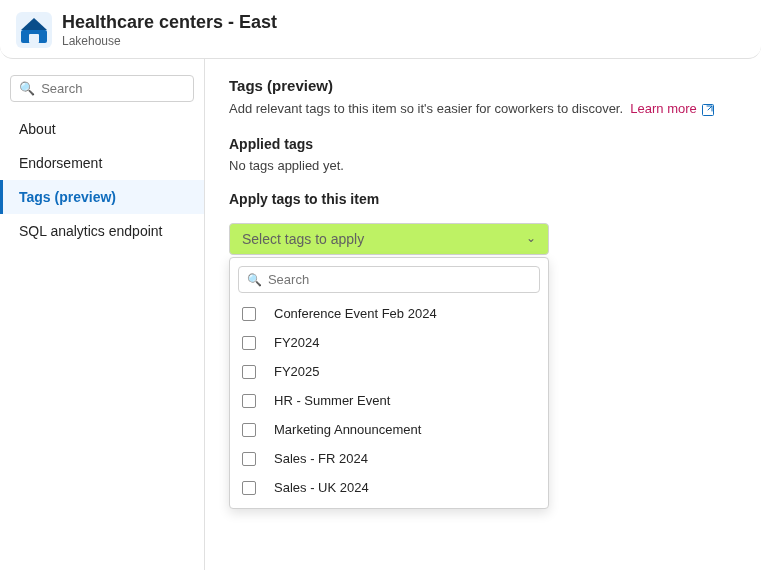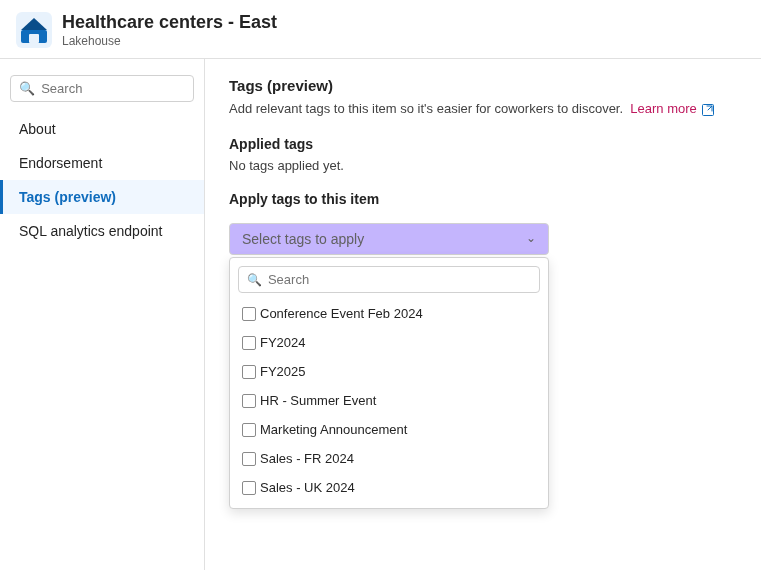--- a/index.html
+++ b/index.html
@@ -10,20 +10,21 @@
       background: #fff;
       width: 761px;
       min-height: 573px;
     }
 
     .header {
       display: flex;
       align-items: center;
       padding: 12px 16px 10px 16px;
       border-bottom: 1px solid #e0e0e0;
+      border-radius: 13px;
     }
     .header-icon {
       width: 36px;
       height: 36px;
       margin-right: 10px;
       flex-shrink: 0;
     }
     .header-title {
       font-size: 18px;
       font-weight: 600;
@@ -139,21 +140,21 @@
     }
 
     .dropdown-trigger {
       display: flex;
       align-items: flex-start;
       justify-content: space-between;
       border: 1px solid #d1d1d1;
       border-radius: 4px;
       padding: 7px 12px;
       cursor: pointer;
-      background: #c4b5fd;
+      background: #bef264;
       font-size: 14px;
       color: #616161;
       user-select: none;
     }
 
     .chevron {
       font-size: 12px;
       color: #616161;
     }
 
@@ -185,21 +186,21 @@
       font-size: 13px;
       color: #616161;
       width: 100%;
       background: transparent;
     }
 
     .dropdown-item {
       display: flex;
       align-items: center;
       padding: 7px 12px;
-      gap: 4px;
+      gap: 18px;
       cursor: pointer;
       font-size: 13px;
       color: #242424;
     }
 
     .checkbox {
       width: 14px;
       height: 14px;
       border: 1px solid #8a8a8a;
       border-radius: 2px;

